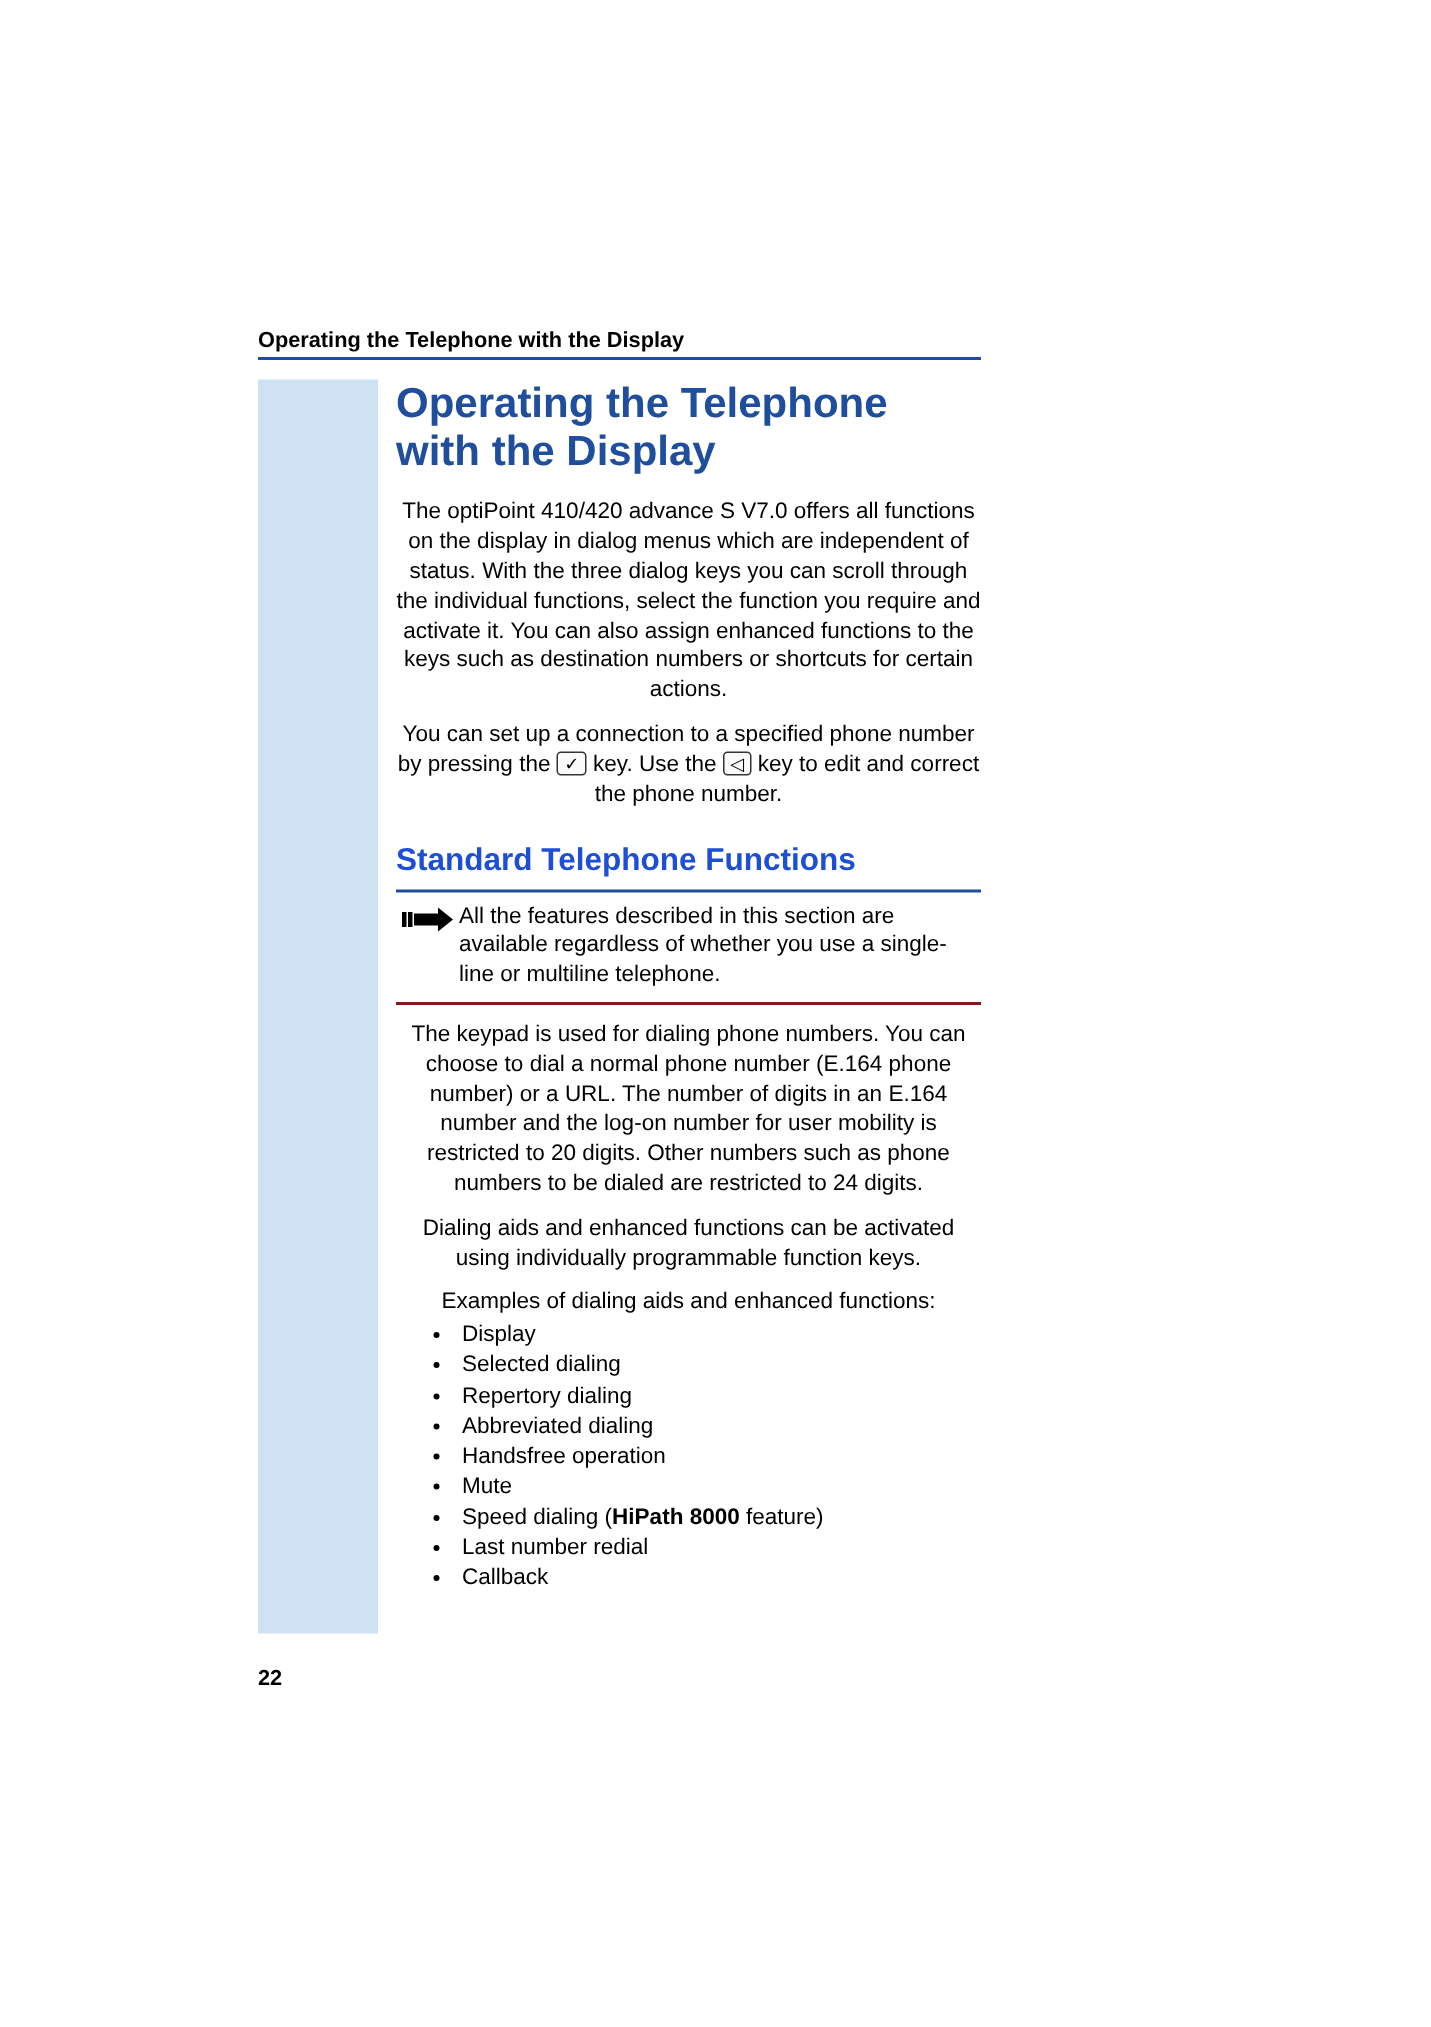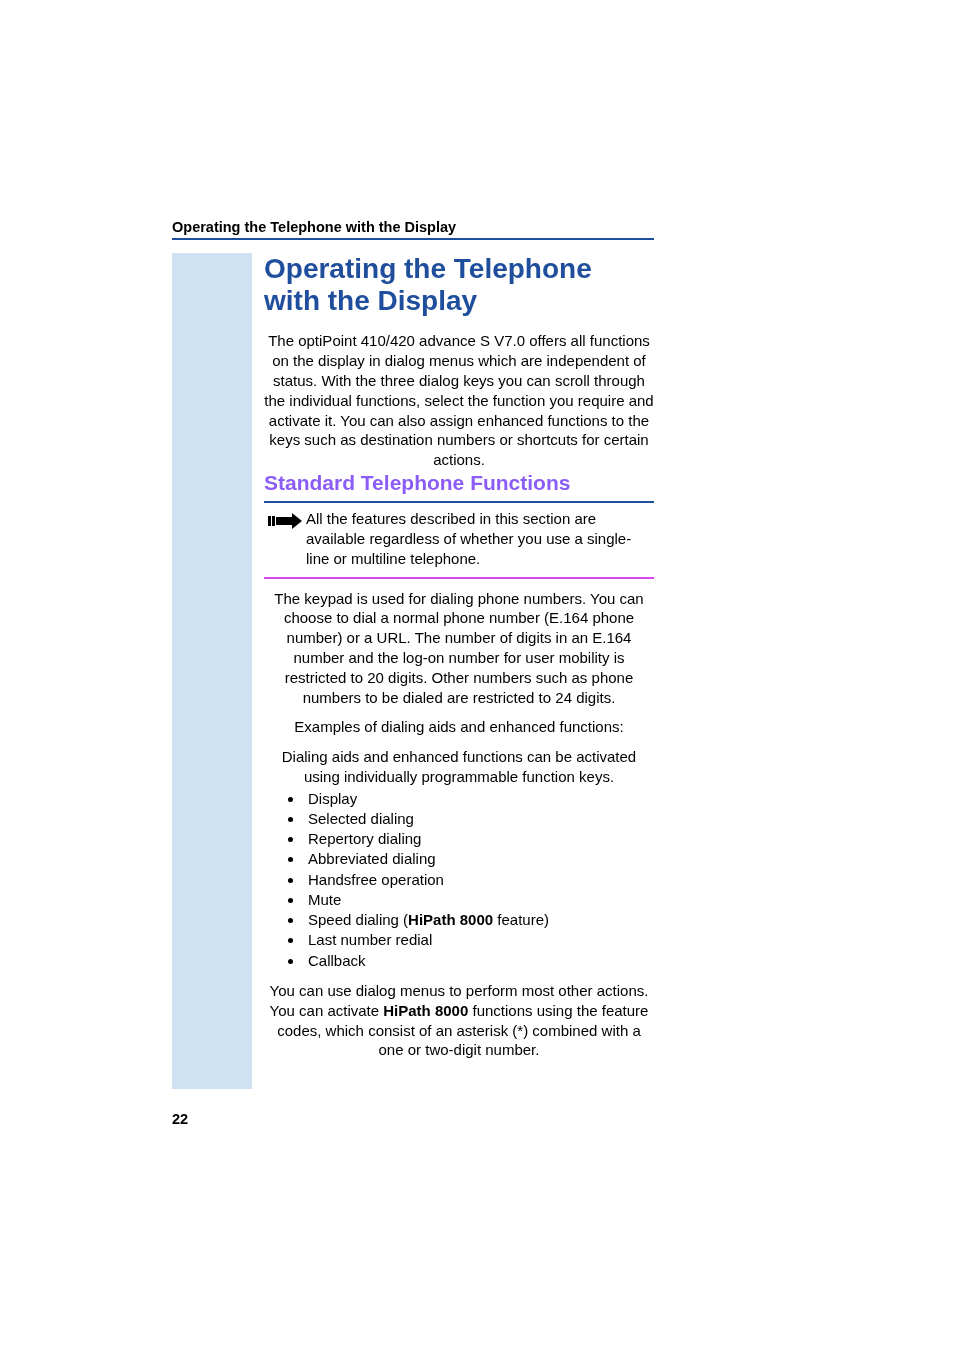--- a/index.html
+++ b/index.html
@@ -3,73 +3,73 @@
 <meta charset="utf-8">
 <style>
   * { box-sizing: border-box; margin: 0; padding: 0; }
   html, body { width: 954px; height: 1351px; background: #ffffff; font-family: Arial, Helvetica, sans-serif; color: #000; }
   .page { position: relative; width: 826px; height: 1351px; padding-top: 212px; }
   .running-header { position: absolute; top: 219px; left: 172px; right: 172px; font-weight: bold; font-size: 14.5px; color: #000; }
   .rule-top { position: absolute; top: 238px; left: 172px; right: 172px; height: 2px; background: #1f4e9c; }
   .left-bar { position: absolute; top: 253px; left: 172px; width: 80px; bottom: 262px; background: #cfe2f3; }
   .content { position: absolute; top: 253px; left: 264px; right: 172px; }
   .h1 { color: #1f4e9c; font-weight: bold; font-size: 28px; line-height: 1.15; margin-bottom: 14px; }
-  .h2 { color: #8b5cf6; font-weight: bold; font-size: 21px; line-height: 1.2; margin-bottom: 6px; }
+  .h2 { color: #1d4ed8; font-weight: bold; font-size: 21px; line-height: 1.2; margin-top: 22px; margin-bottom: 6px; }
   .para { font-size: 15px; line-height: 1.32; color: #000; margin-top: 10px; text-align: center; }
-  .note-wrap { margin-top: 6px; border-top: 2px solid #1f4e9c; border-bottom: 2px solid #d946ef; padding: 6px 0 8px 0; display: flex; align-items: flex-start; }
+  .note-wrap { margin-top: 6px; border-top: 2px solid #1f4e9c; border-bottom: 2px solid #7f1d1d; padding: 6px 0 8px 0; display: flex; align-items: flex-start; }
   .note-icon { flex: 0 0 42px; display: flex; justify-content: center; padding-top: 2px; }
   .note-text { font-size: 15px; line-height: 1.32; }
   ul.bullets { list-style: disc; padding-left: 40px; font-size: 15px; line-height: 1.35; margin-top: 2px; }
   ul.bullets li { padding-left: 4px; }
   .key-glyph { display: inline-block; border: 1px solid #333; border-radius: 3px; padding: 0 4px; font-size: 12px; line-height: 14px; vertical-align: 1px; background: #fafafa; }
   .page-number { position: absolute; bottom: 224px; left: 172px; font-weight: bold; font-size: 14.5px; }
 </style>
 </head>
 <body>
 
 <div class="page">
   <div class="running-header">Operating the Telephone with the Display</div>
   <div class="rule-top"></div>
   <div class="left-bar"></div>
 
   <div class="content">
     <div class="h1">Operating the Telephone with the Display</div>
 
     <div class="para">The optiPoint 410/420 advance S V7.0 offers all functions on the display in dialog menus which are independent of status. With the three dialog keys you can scroll through the individual functions, select the function you require and activate it. You can also assign enhanced functions to the keys such as destination numbers or shortcuts for certain actions.</div>
 
+    <div class="para">
+      <span>You can set up a connection to a specified phone number by pressing the </span><span class="key-glyph">✓</span><span> key. Use the </span><span class="key-glyph">◁</span><span> key to edit and correct the phone number.</span>
+    </div>
 
     <div class="h2">Standard Telephone Functions</div>
 
     <div class="note-wrap">
       <div class="note-icon">
         <svg width="34" height="20" viewBox="0 0 34 20">
           <rect x="0" y="5" width="3" height="10" fill="#000"></rect>
           <rect x="4" y="5" width="3" height="10" fill="#000"></rect>
           <polygon points="8,6 24,6 24,2 34,10 24,18 24,14 8,14" fill="#000"></polygon>
         </svg>
       </div>
       <div class="note-text">All the features described in this section are available regardless of whether you use a single-line or multiline telephone.</div>
     </div>
 
     <div class="para">The keypad is used for dialing phone numbers. You can choose to dial a normal phone number (E.164 phone number) or a URL. The number of digits in an E.164 number and the log-on number for user mobility is restricted to 20 digits. Other numbers such as phone numbers to be dialed are restricted to 24 digits.</div>
 
+    <div class="para">Dialing aids and enhanced functions can be activated using individually programmable function keys.</div>
+
     <div class="para" style="margin-bottom:0;">Examples of dialing aids and enhanced functions:</div>
-
-    <div class="para">Dialing aids and enhanced functions can be activated using individually programmable function keys.</div>
     <ul class="bullets">
       <li>Display</li>
       <li>Selected dialing</li>
       <li>Repertory dialing</li>
       <li>Abbreviated dialing</li>
       <li>Handsfree operation</li>
       <li>Mute</li>
       <li><span>Speed dialing (</span><strong>HiPath 8000</strong><span> feature)</span></li>
       <li>Last number redial</li>
       <li>Callback</li>
     </ul>
 
-    <div class="para">
-      <span>You can use dialog menus to perform most other actions. You can activate </span><strong>HiPath 8000</strong><span> functions using the feature codes, which consist of an asterisk (*) combined with a one or two-digit number.</span>
-    </div>
   </div>
 
   <div class="page-number">22</div>
 </div>
 
 </body></html>

